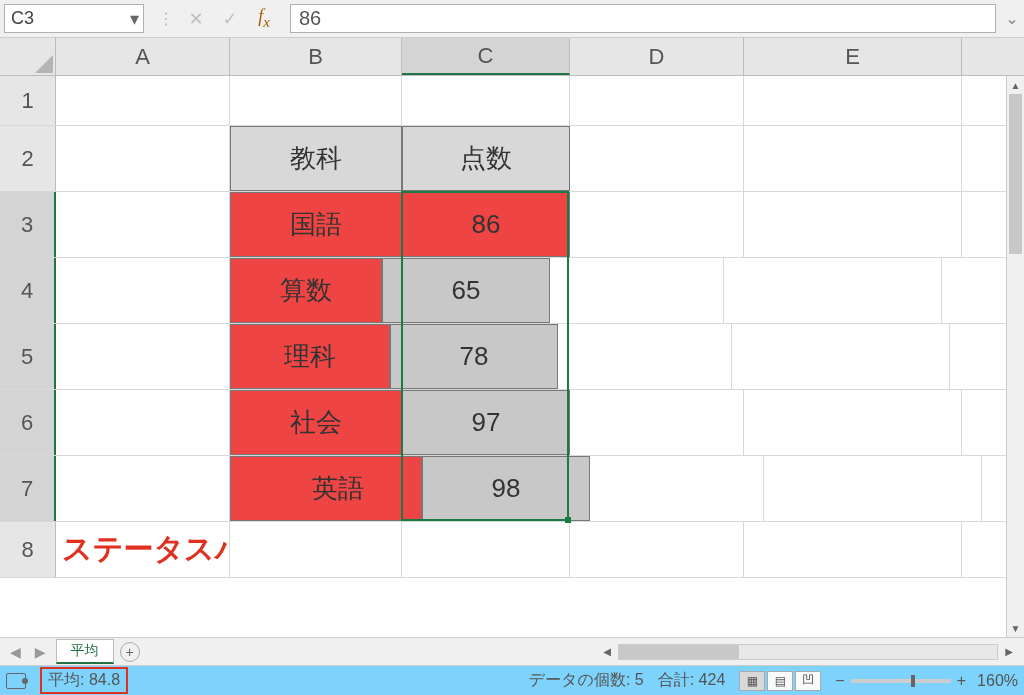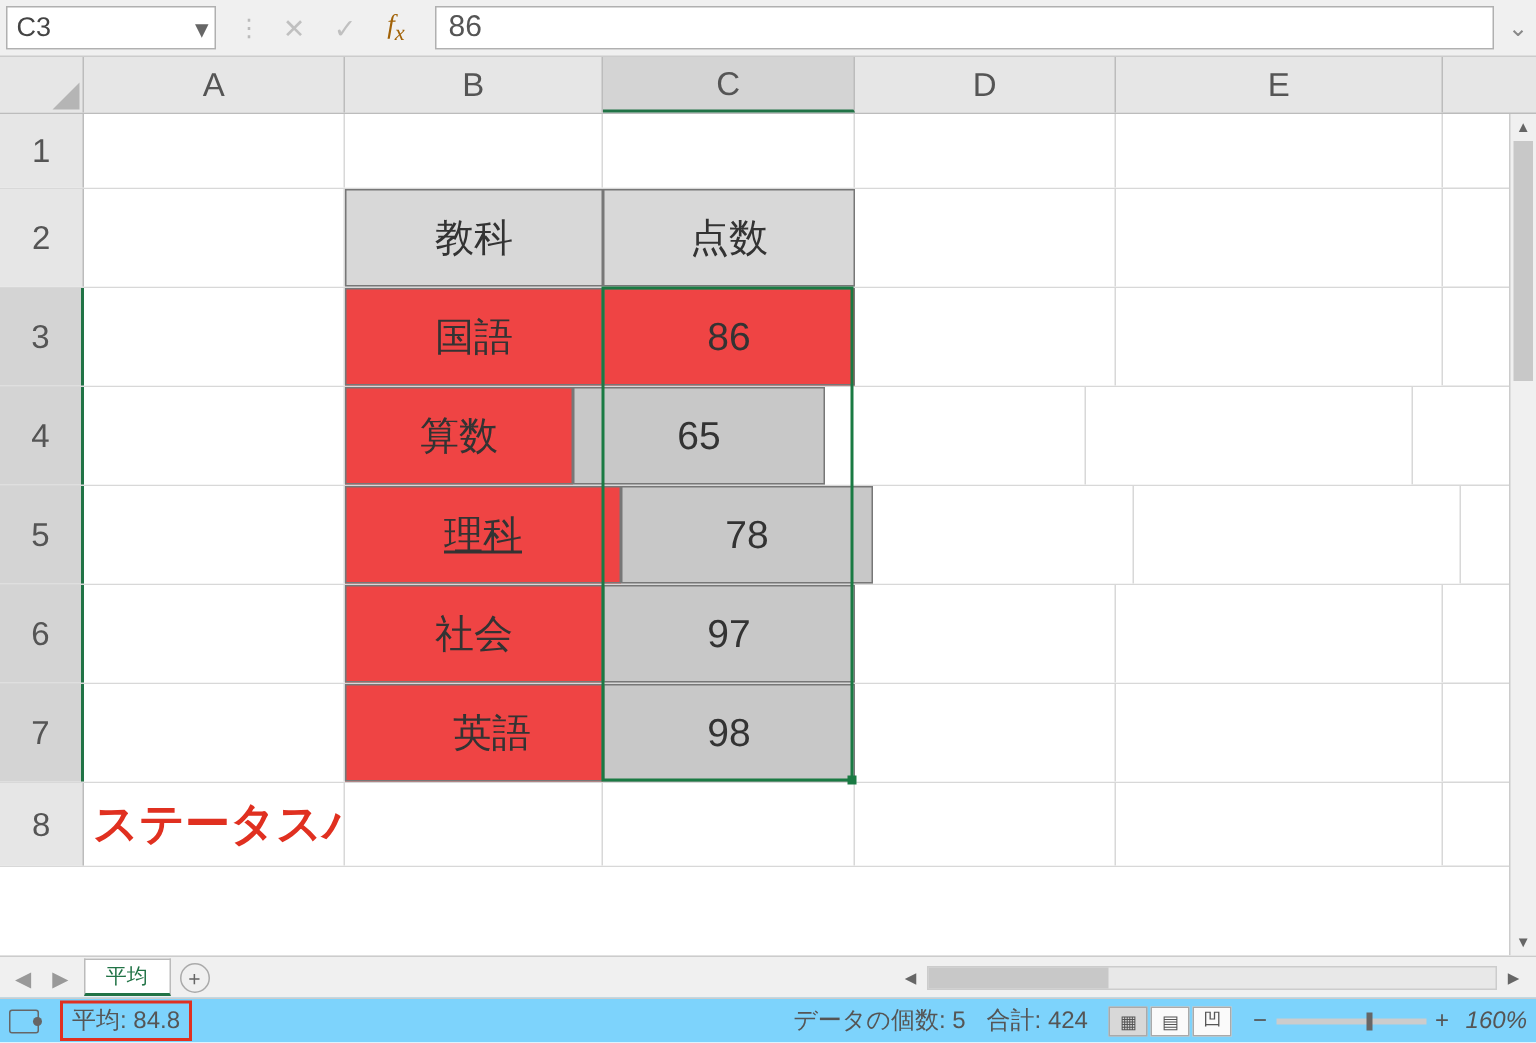--- a/index.html
+++ b/index.html
@@ -237,21 +237,21 @@
   border:2px solid #e03020;
   padding:1px 6px;
 }
 .spacer{ flex:1; }
 .view-btns { display:flex; gap:2px;}
 .view-btn{ width:26px; height:20px; border:1px solid #aaa; display:flex; align-items:center; justify-content:center; font-size:12px; color:#555; background:#fafafa;}
 .view-btn.active{ background:#d8d8d8;}
 .zoom { display:flex; align-items:center; gap:6px;}
 .zoom .track{ width:100px; height:4px; background:#ccc; position:relative;}
 .zoom .thumb{ position:absolute; left:60px; top:-4px; width:4px; height:12px; background:#666;}
-.zoom .pct{ width:46px; text-align:right;font-style:italic;}
+.zoom .pct{ width:46px; text-align:right;}
 </style>
 </head>
 <body>
 
 <div class="formula-bar">
   <div class="name-box">
     <span>C3</span>
     <span class="dd">▾</span>
   </div>
   <div class="fx-buttons">
@@ -306,37 +306,37 @@
         <div class="row-h sel">4</div>
         <div class="cell" style="width: 174px;"></div>
         <div class="cell tbl-white" style="width: 152px;">算数</div>
         <div class="cell sel-dim" style="width: 168px;">65</div>
         <div class="cell" style="width: 174px;"></div>
         <div class="cell" style="width: 218px;"></div>
       </div>
       <div class="row" style="height: 66px;">
         <div class="row-h sel">5</div>
         <div class="cell" style="width: 174px;"></div>
-        <div class="cell tbl-white" style="width: 184px; text-decoration: underline;">理科</div>
+        <div class="cell tbl-white" style="width: 160px;">理科</div>
         <div class="cell sel-dim" style="width: 168px;">78</div>
         <div class="cell" style="width: 174px;"></div>
         <div class="cell" style="width: 218px;"></div>
       </div>
       <div class="row" style="height: 66px;">
         <div class="row-h sel">6</div>
         <div class="cell" style="width: 174px;"></div>
         <div class="cell tbl-white" style="width: 172px;">社会</div>
         <div class="cell sel-dim" style="width: 168px;">97</div>
         <div class="cell" style="width: 174px;"></div>
         <div class="cell" style="width: 218px;"></div>
       </div>
       <div class="row" style="height: 66px;">
         <div class="row-h sel">7</div>
         <div class="cell" style="width: 174px;"></div>
-        <div class="cell tbl-white" style="width: 172px; padding-left: 24px;">英語</div>
+        <div class="cell tbl-white" style="width: 192px; padding-left: 24px;">英語</div>
         <div class="cell sel-dim" style="width: 168px;">98</div>
         <div class="cell" style="width: 174px;"></div>
         <div class="cell" style="width: 218px;"></div>
       </div>
       <div class="row" style="height: 56px;">
         <div class="row-h">8</div>
         <div class="cell" style="width: 174px; overflow: visible; justify-content: flex-start;">
           <div class="annot">ステータスバーに平均値が表示されます</div>
         </div>
         <div class="cell" style="width: 172px;"></div>

